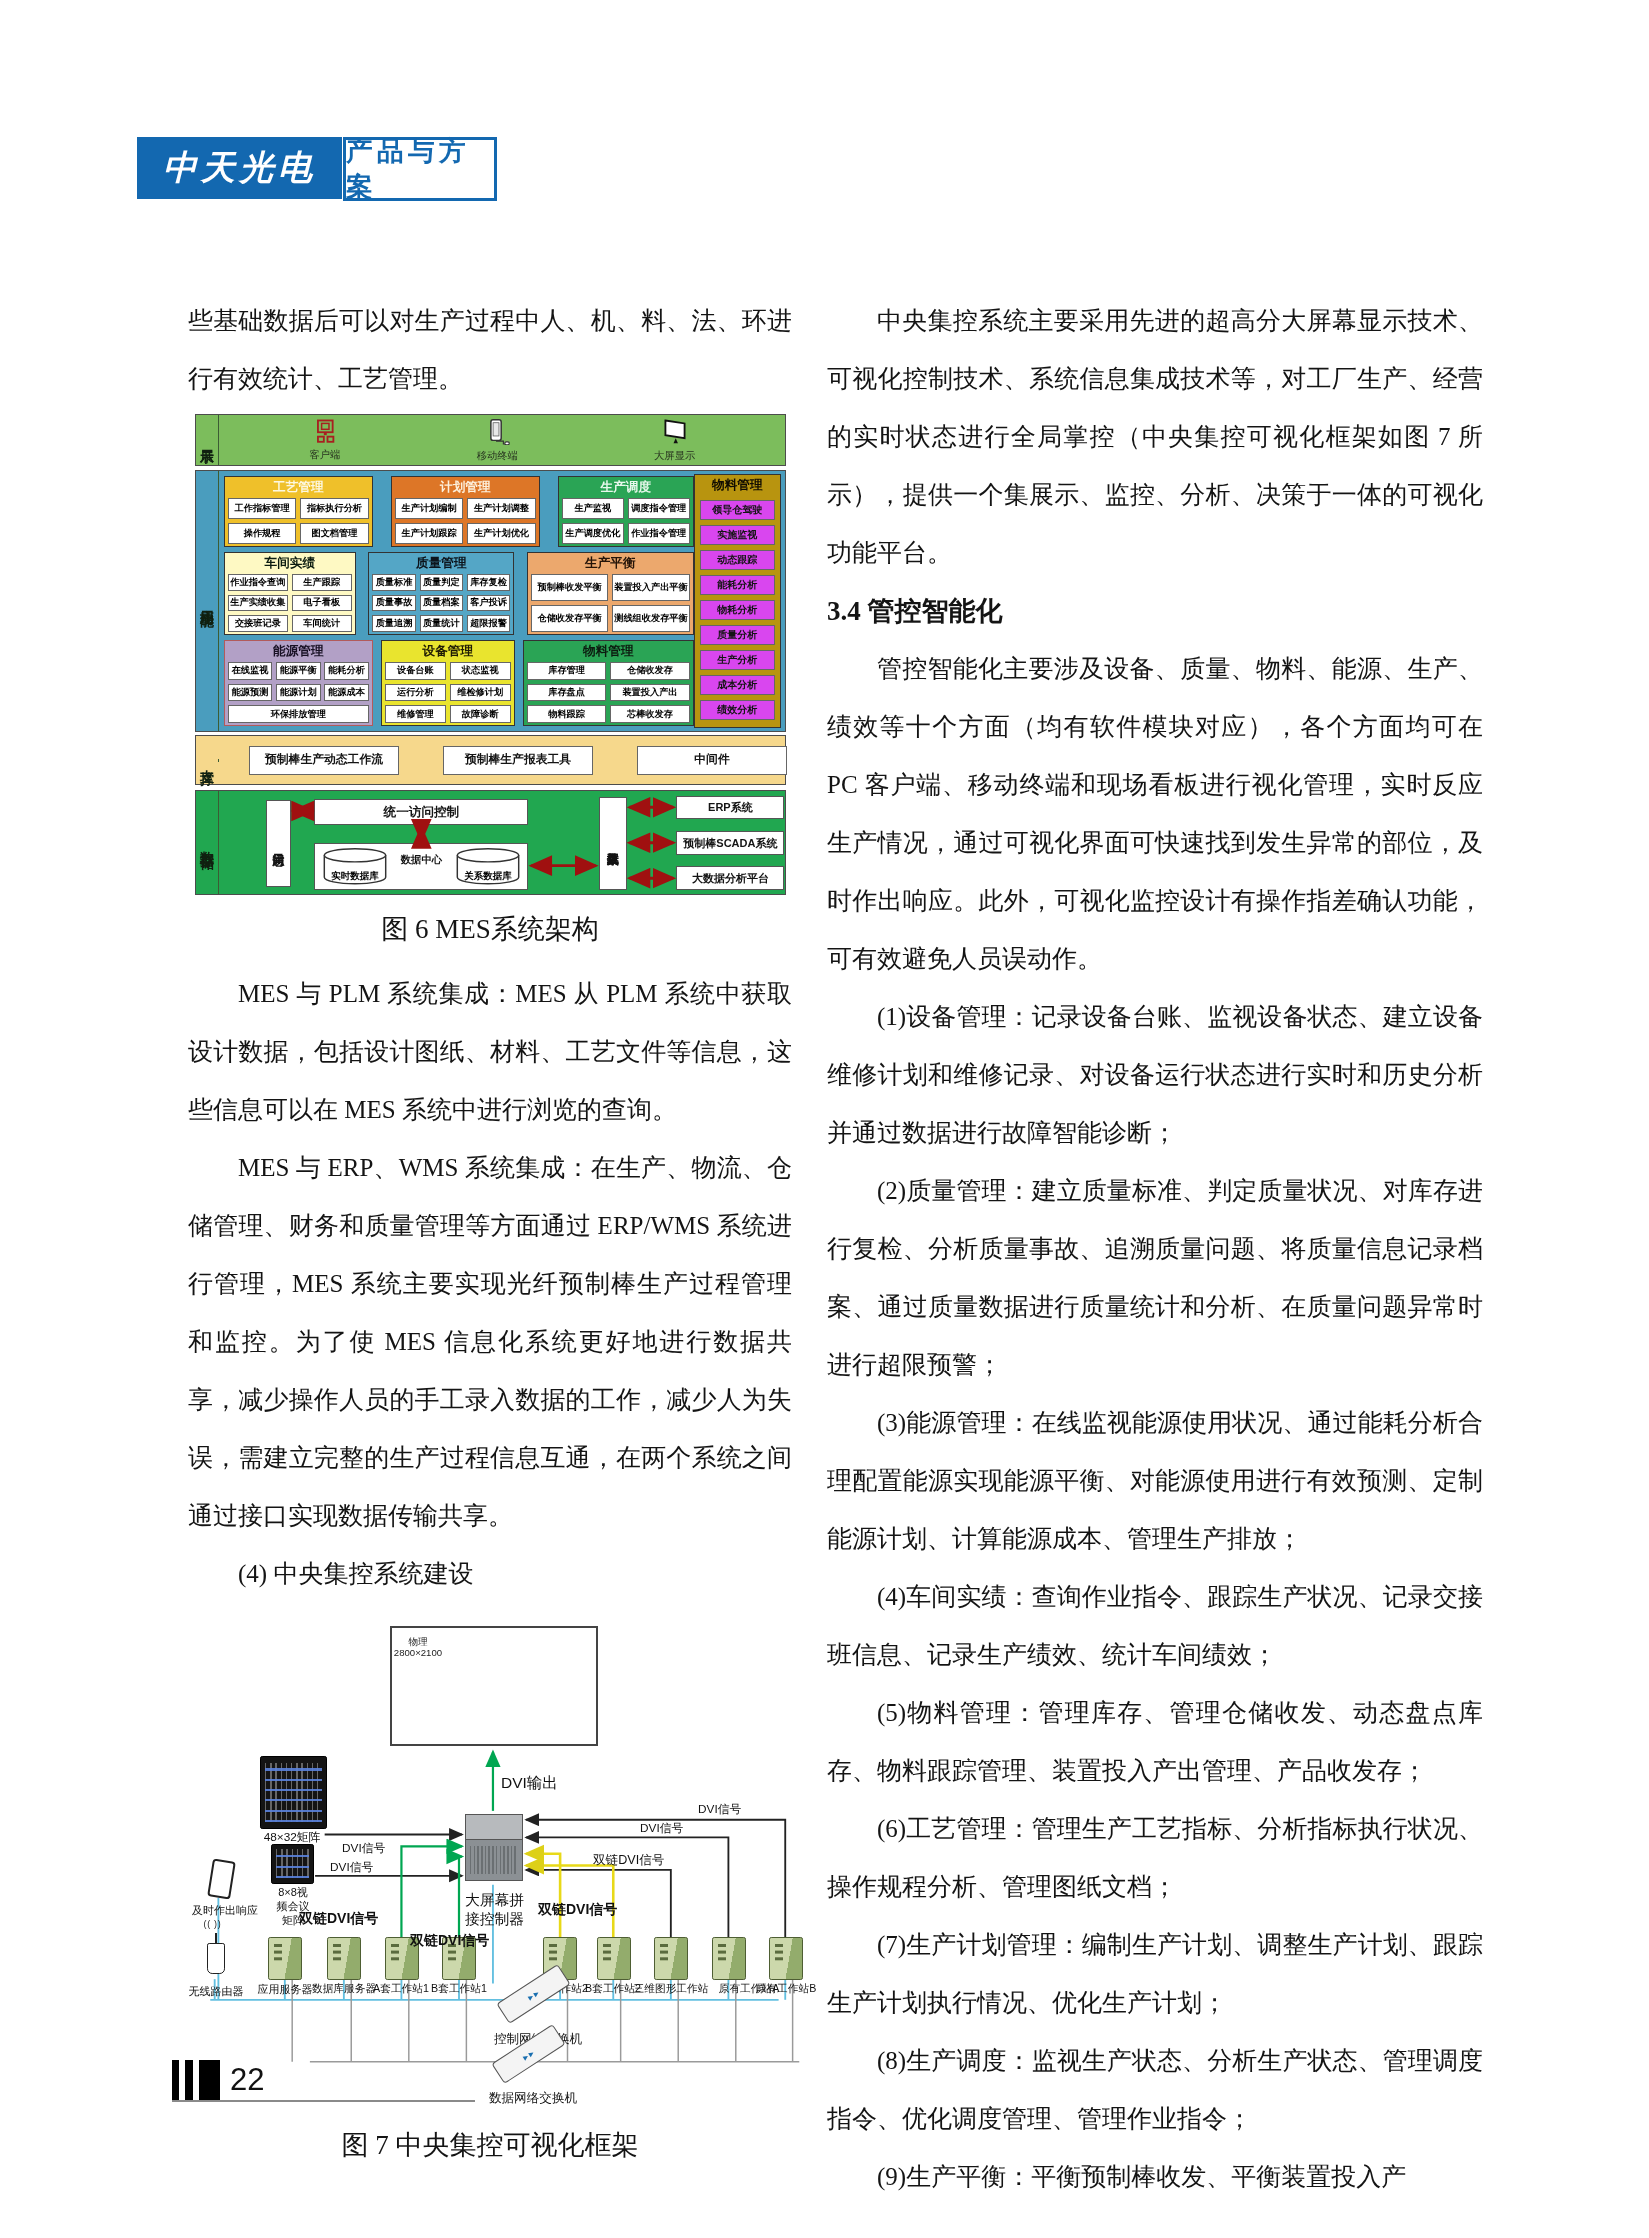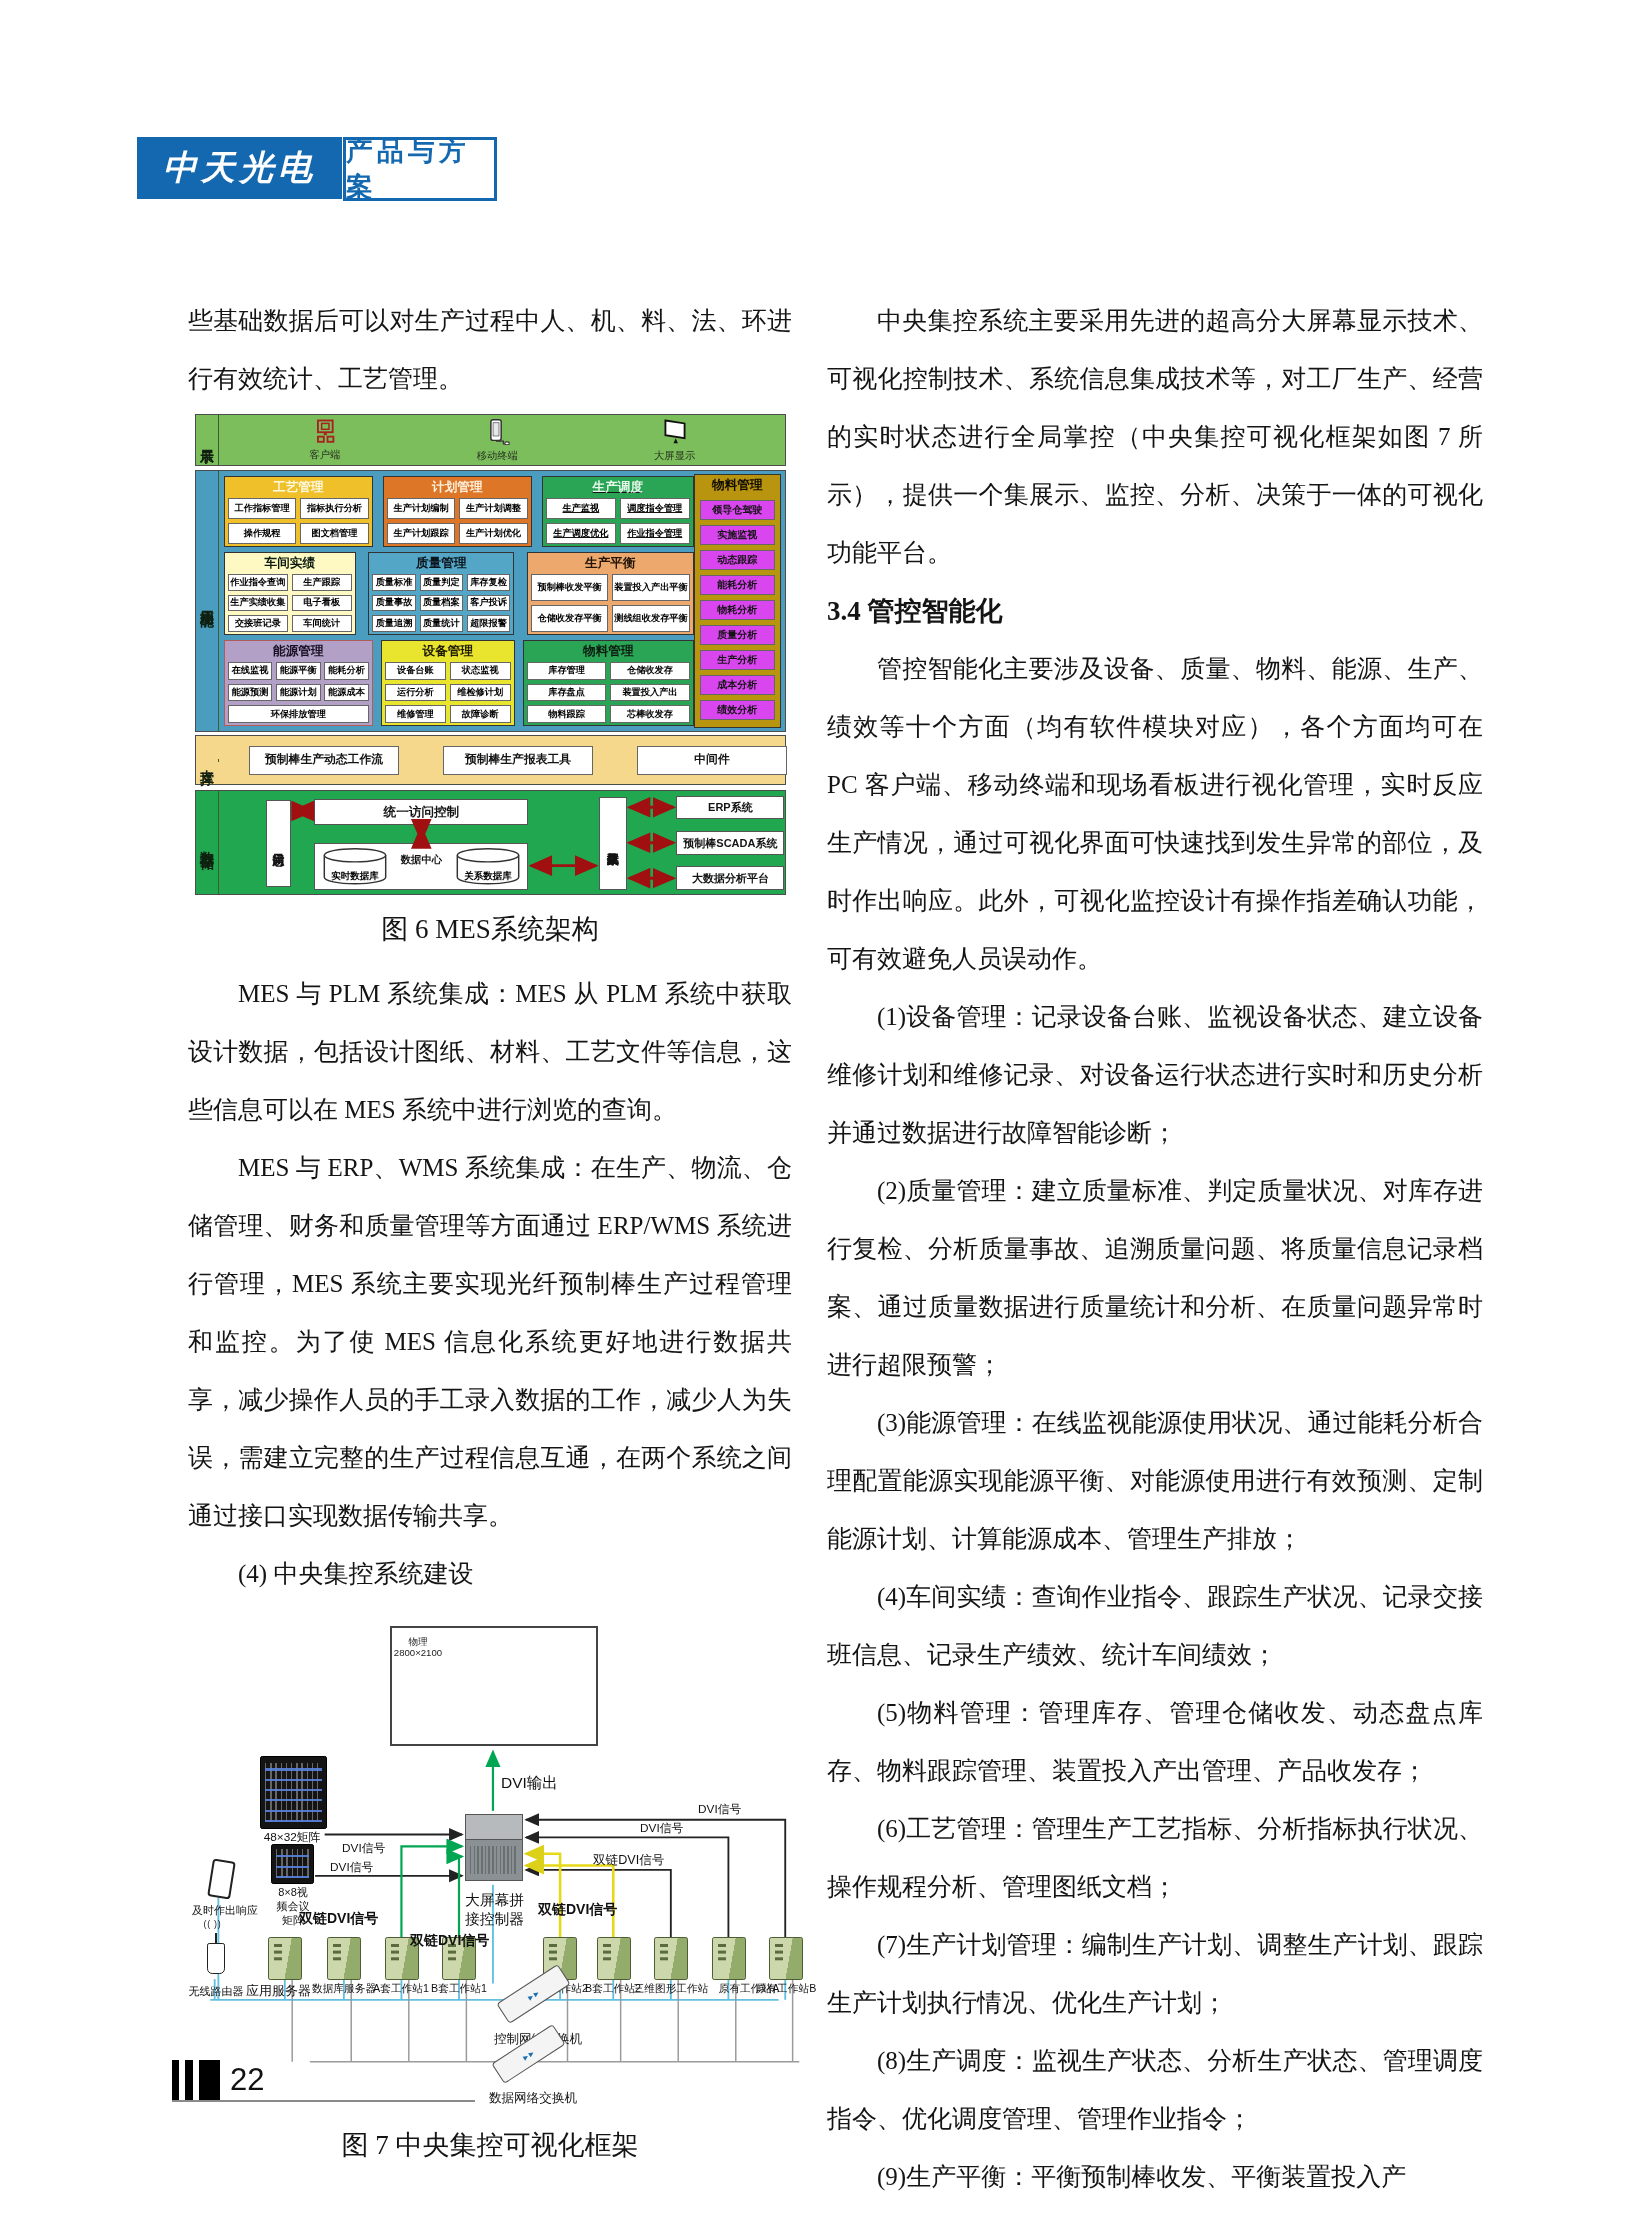--- a/index.html
+++ b/index.html
@@ -158,21 +158,21 @@
               </div>
               <div class="f6-block" style="width:149px;background:#dd7627;">
        <div class="f6-btitle" style="color:#fdf0dc">计划管理</div>
        <div class="f6-items" style="grid-template-columns:repeat(2,1fr)">
                   <div class="f6-item">生产计划编制</div>
                   <div class="f6-item">生产计划调整</div>
                   <div class="f6-item">生产计划跟踪</div>
                   <div class="f6-item">生产计划优化</div>
                 </div>
               </div>
-              <div class="f6-block" style="width:152px;background:#2aa455;text-decoration:underline;">
+              <div class="f6-block" style="width:136px;background:#2aa455;">
        <div class="f6-btitle" style="color:#e8f8ec">生产调度</div>
        <div class="f6-items" style="grid-template-columns:repeat(2,1fr)">
                   <div class="f6-item">生产监视</div>
                   <div class="f6-item">调度指令管理</div>
                   <div class="f6-item">生产调度优化</div>
                   <div class="f6-item">作业指令管理</div>
                 </div>
               </div>
             </div>
             <div class="f6-row" style="height:83px">
@@ -408,21 +408,21 @@
 矩阵</div>
 
       <div class="f7abs tabdev" style="left:22px;top:244px;"></div>
       <div class="f7abs f7lab" style="left:-7.4px;top:287px;width:89px;text-align:center;font-size:11px;">及时作出响应</div>
 
       <div class="f7abs rtr" style="left:19px;top:327px;"></div>
       <div class="f7abs f7lab" style="left:-8.9px;top:368px;width:74px;text-align:center;font-size:11px;">无线路由器</div>
 
       <div id="f7-servers">
           <div class="srv" style="left:80px;top:321px;"></div>
-   <div class="f7abs f7lab" style="left:58px;top:366px;width:78px;font-size:13px;">应用服务器</div>
+   <div class="f7abs f7lab" style="left:58px;top:366px;width:78px;text-align:center;font-size:11px;">应用服务器</div>
           <div class="srv" style="left:139px;top:321px;"></div>
    <div class="f7abs f7lab" style="left:117px;top:366px;width:78px;text-align:center;font-size:10.7px;">数据库服务器</div>
           <div class="srv" style="left:197px;top:321px;"></div>
    <div class="f7abs f7lab" style="left:174px;top:366px;width:78px;text-align:center;font-size:10.7px;">A套工作站1</div>
           <div class="srv" style="left:254px;top:321px;"></div>
    <div class="f7abs f7lab" style="left:232px;top:366px;width:78px;text-align:center;font-size:10.7px;">B套工作站1</div>
           <div class="srv" style="left:355px;top:321px;"></div>
    <div class="f7abs f7lab" style="left:333px;top:366px;width:78px;text-align:center;font-size:10.7px;">A套工作站2</div>
           <div class="srv" style="left:409px;top:321px;"></div>
    <div class="f7abs f7lab" style="left:386px;top:366px;width:78px;text-align:center;font-size:10.7px;">B套工作站2</div>

